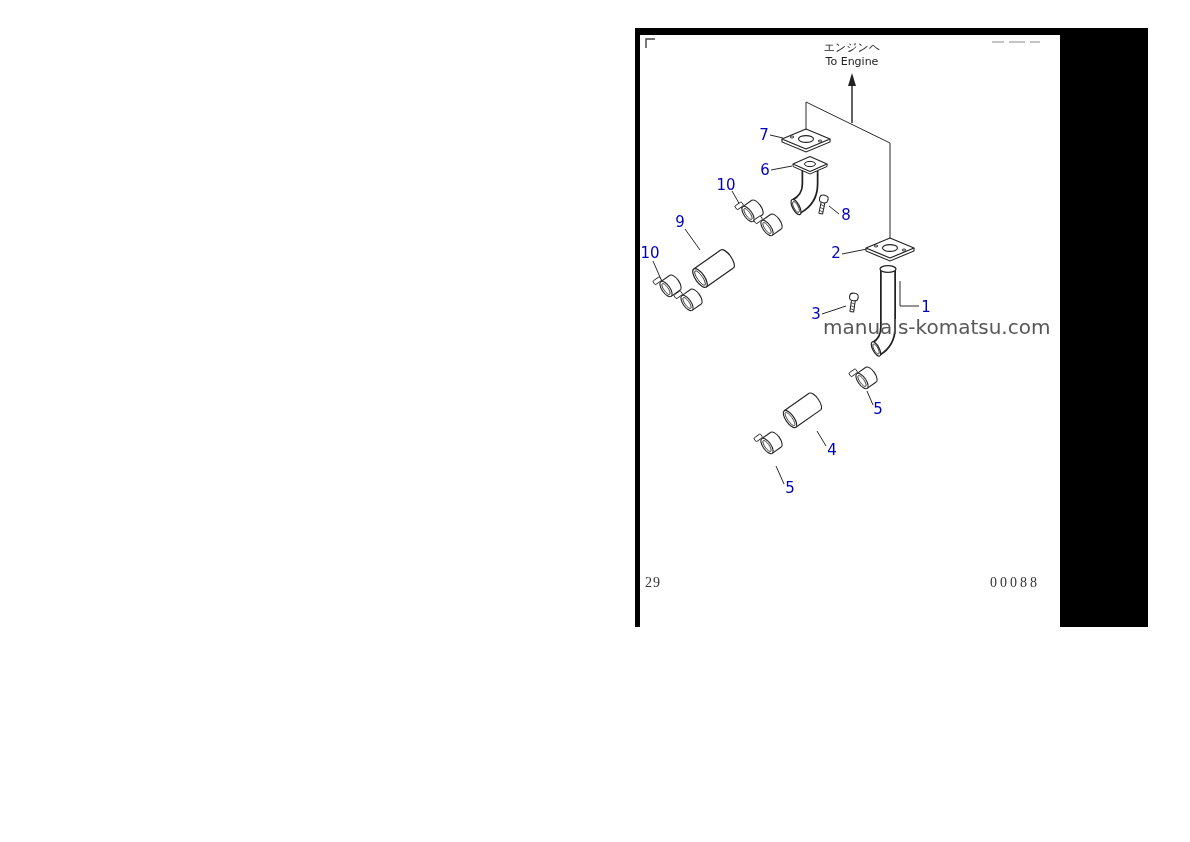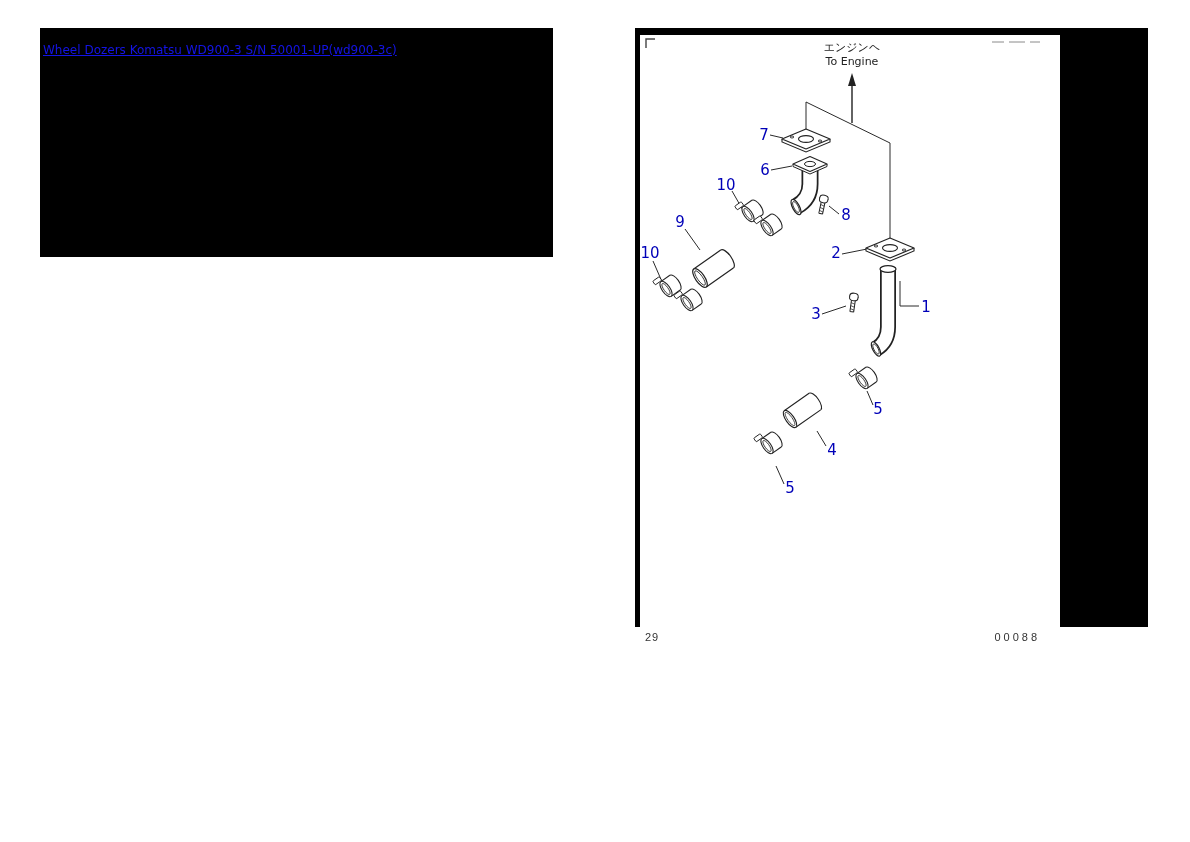--- a/index.html
+++ b/index.html
@@ -26,41 +26,38 @@
     background: #fff;
   }
   .sheet svg { position: absolute; left: 0; top: 0; }
 
   .watermark {
     position: absolute; left: 183px; top: 280px;
     font-size: 20px; color: #575757; white-space: nowrap;
     font-family: "DejaVu Sans", sans-serif;
   }
   .footer-num {
-    position: absolute; top: 596px; font-size: 11px; color: #333;
-    font-family: Liberation Sans, sans-serif;
+    position: absolute; top: 540px; font-size: 14px; color: #333;
+    font-family: Liberation Serif, serif;
   }
   .footer-left { left: 5px; letter-spacing: 1px; }
   .footer-right { right: 20px; letter-spacing: 3px; }
 
   svg text { font-family: "DejaVu Sans", sans-serif; }
   .hdr { font-size: 11px; fill: #222; }
   .callout { font-size: 15px; cursor: pointer; }
   .thin { stroke: #2a2a2a; stroke-width: 1; fill: none; }
   .mark { stroke: #444; stroke-width: 1.4; fill: none; }
   .mark-soft { stroke: #8a8a8a; stroke-width: 1; fill: none; }
 </style>
 </head>
 <body>
 
 <div class="page">
 
-  <div class="panel-left">
-    <a href="#" class="title-link">Wheel Dozers Komatsu WD900-3 S/N 50001-UP(wd900-3c)</a>
-  </div>
 
   <div class="panel-right">
     <div class="sheet">
 
       <svg width="420" height="588" viewBox="0 0 420 588">
         <defs>
           <g id="flange-lg">
             <path d="M -24 0 V 3 L 0 13 L 24 3 V 0" fill="#fff" stroke="#222" stroke-width="1.1"></path>
             <polygon points="-24,0 0,-10 24,0 0,10" fill="#fff" stroke="#222" stroke-width="1.2" stroke-linejoin="round"></polygon>
             <ellipse cx="0" cy="0" rx="7.5" ry="3.4" fill="#fff" stroke="#222" stroke-width="1.1"></ellipse>
@@ -166,19 +163,20 @@
         <text x="40" y="192" class="callout" text-anchor="middle" fill="#0000b8">9</text>
         <text x="196" y="223" class="callout" text-anchor="middle" fill="#0000b8">2</text>
         <text x="10" y="223" class="callout" text-anchor="middle" fill="#0000b8">10</text>
         <text x="176" y="284" class="callout" text-anchor="middle" fill="#0000b8">3</text>
         <text x="286" y="277" class="callout" text-anchor="middle" fill="#0000b8">1</text>
         <text x="238" y="379" class="callout" text-anchor="middle" fill="#0000b8">5</text>
         <text x="192" y="420" class="callout" text-anchor="middle" fill="#0000b8">4</text>
         <text x="150" y="458" class="callout" text-anchor="middle" fill="#0000b8">5</text>
       </svg>
 
+      <div class="watermark">manuals-komatsu.com</div>
       <div class="footer-num footer-left">29</div>
       <div class="footer-num footer-right">00088</div>
 
     </div>
   </div>
 
 </div>
 
 </body></html>

